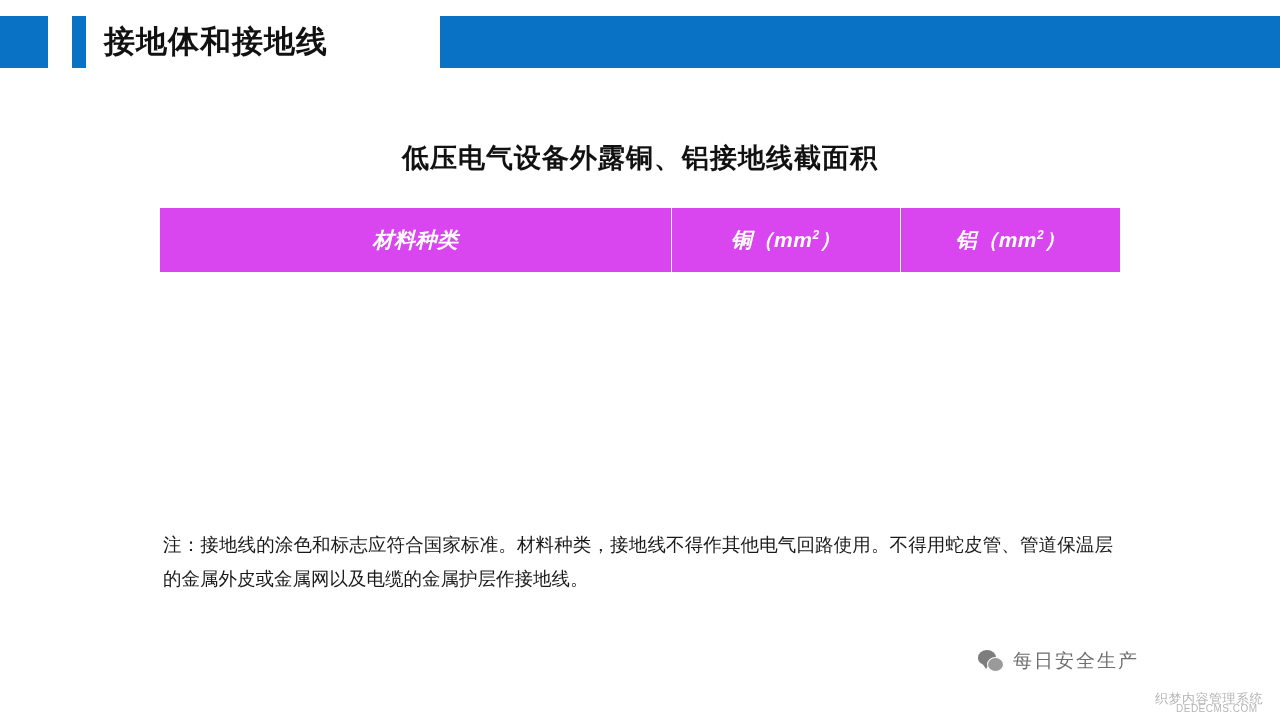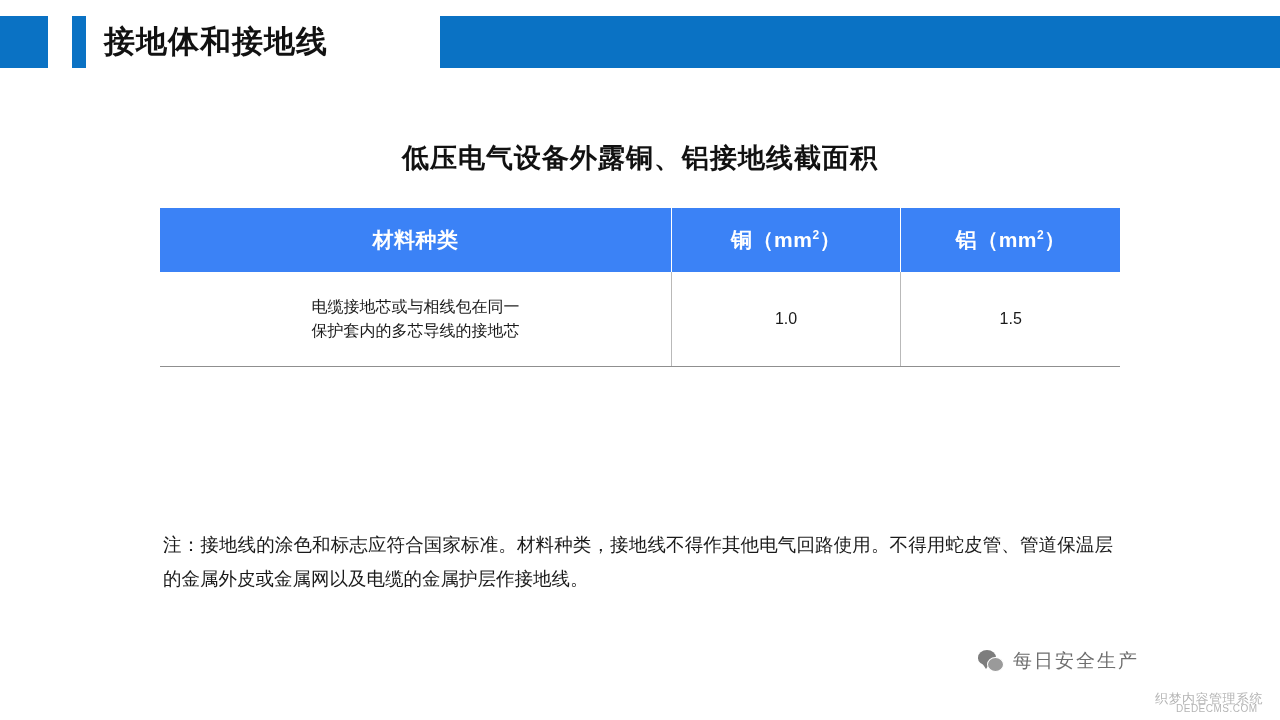--- a/index.html
+++ b/index.html
@@ -81,28 +81,29 @@
     top: 208px;
     left: 160px;
     width: 960px;
   }
   table.data {
     border-collapse: collapse;
     width: 960px;
     table-layout: fixed;
   }
   table.data thead th {
-    background: #3b82f6;
+    background: #d946ef;
     color: #ffffff;
     font-size: 21px;
     font-weight: bold;
     height: 62px;
     text-align: center;
     border-right: 1px solid #ffffff;
     letter-spacing: 0.5px;
+    font-style: italic;
   }
   table.data thead th:last-child {
     border-right: none;
   }
   table.data tbody td {
     font-size: 16px;
     color: #1a1a1a;
     text-align: center;
     height: 64px;
     border-bottom: 1px solid #b9b9b9;
@@ -217,28 +218,20 @@
       <col class="col-c">
     </colgroup>
     <thead>
       <tr>
         <th>材料种类</th>
         <th><span>铜（mm</span><span class="sup">2</span><span>）</span></th>
         <th><span>铝（mm</span><span class="sup">2</span><span>）</span></th>
       </tr>
     </thead>
     <tbody>
-      <tr>
-        <td>
-          <div>电缆接地芯或与相线包在同一</div>
-          <div>保护套内的多芯导线的接地芯</div>
-        </td>
-        <td>1.0</td>
-        <td>1.5</td>
-      </tr>
     </tbody>
   </table>
 </div>
 
 <div class="note">注：接地线的涂色和标志应符合国家标准。材料种类，接地线不得作其他电气回路使用。不得用蛇皮管、管道保温层的金属外皮或金属网以及电缆的金属护层作接地线。</div>
 
 <div class="wechat-mark">
   <span class="wechat-icon">
     <span class="b1"></span>
     <span class="b2"></span>

